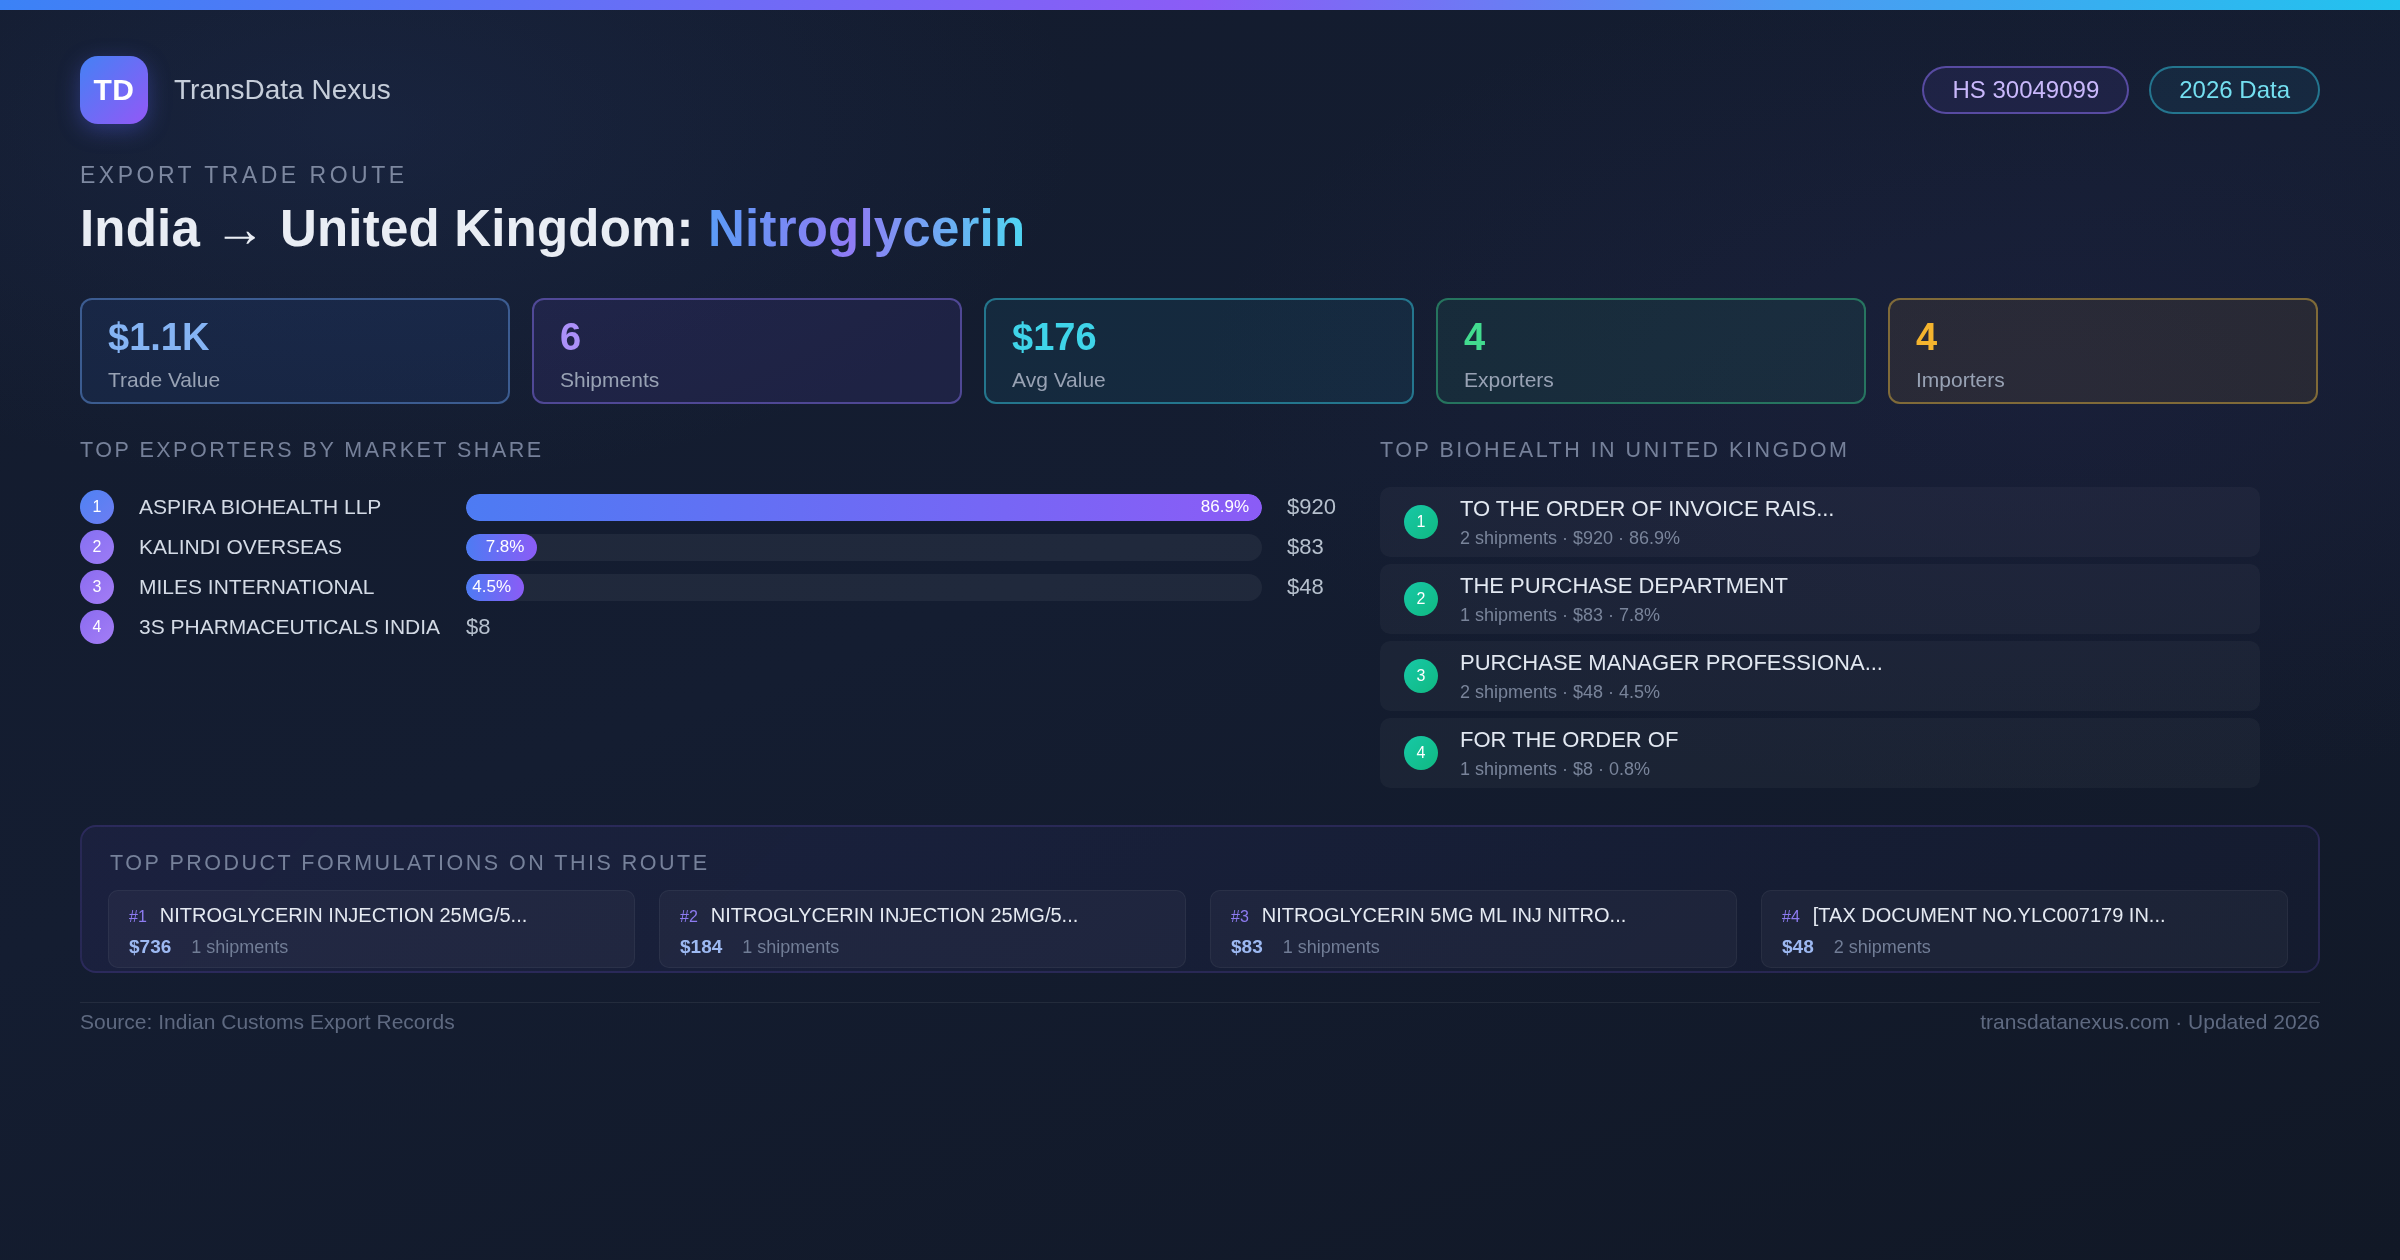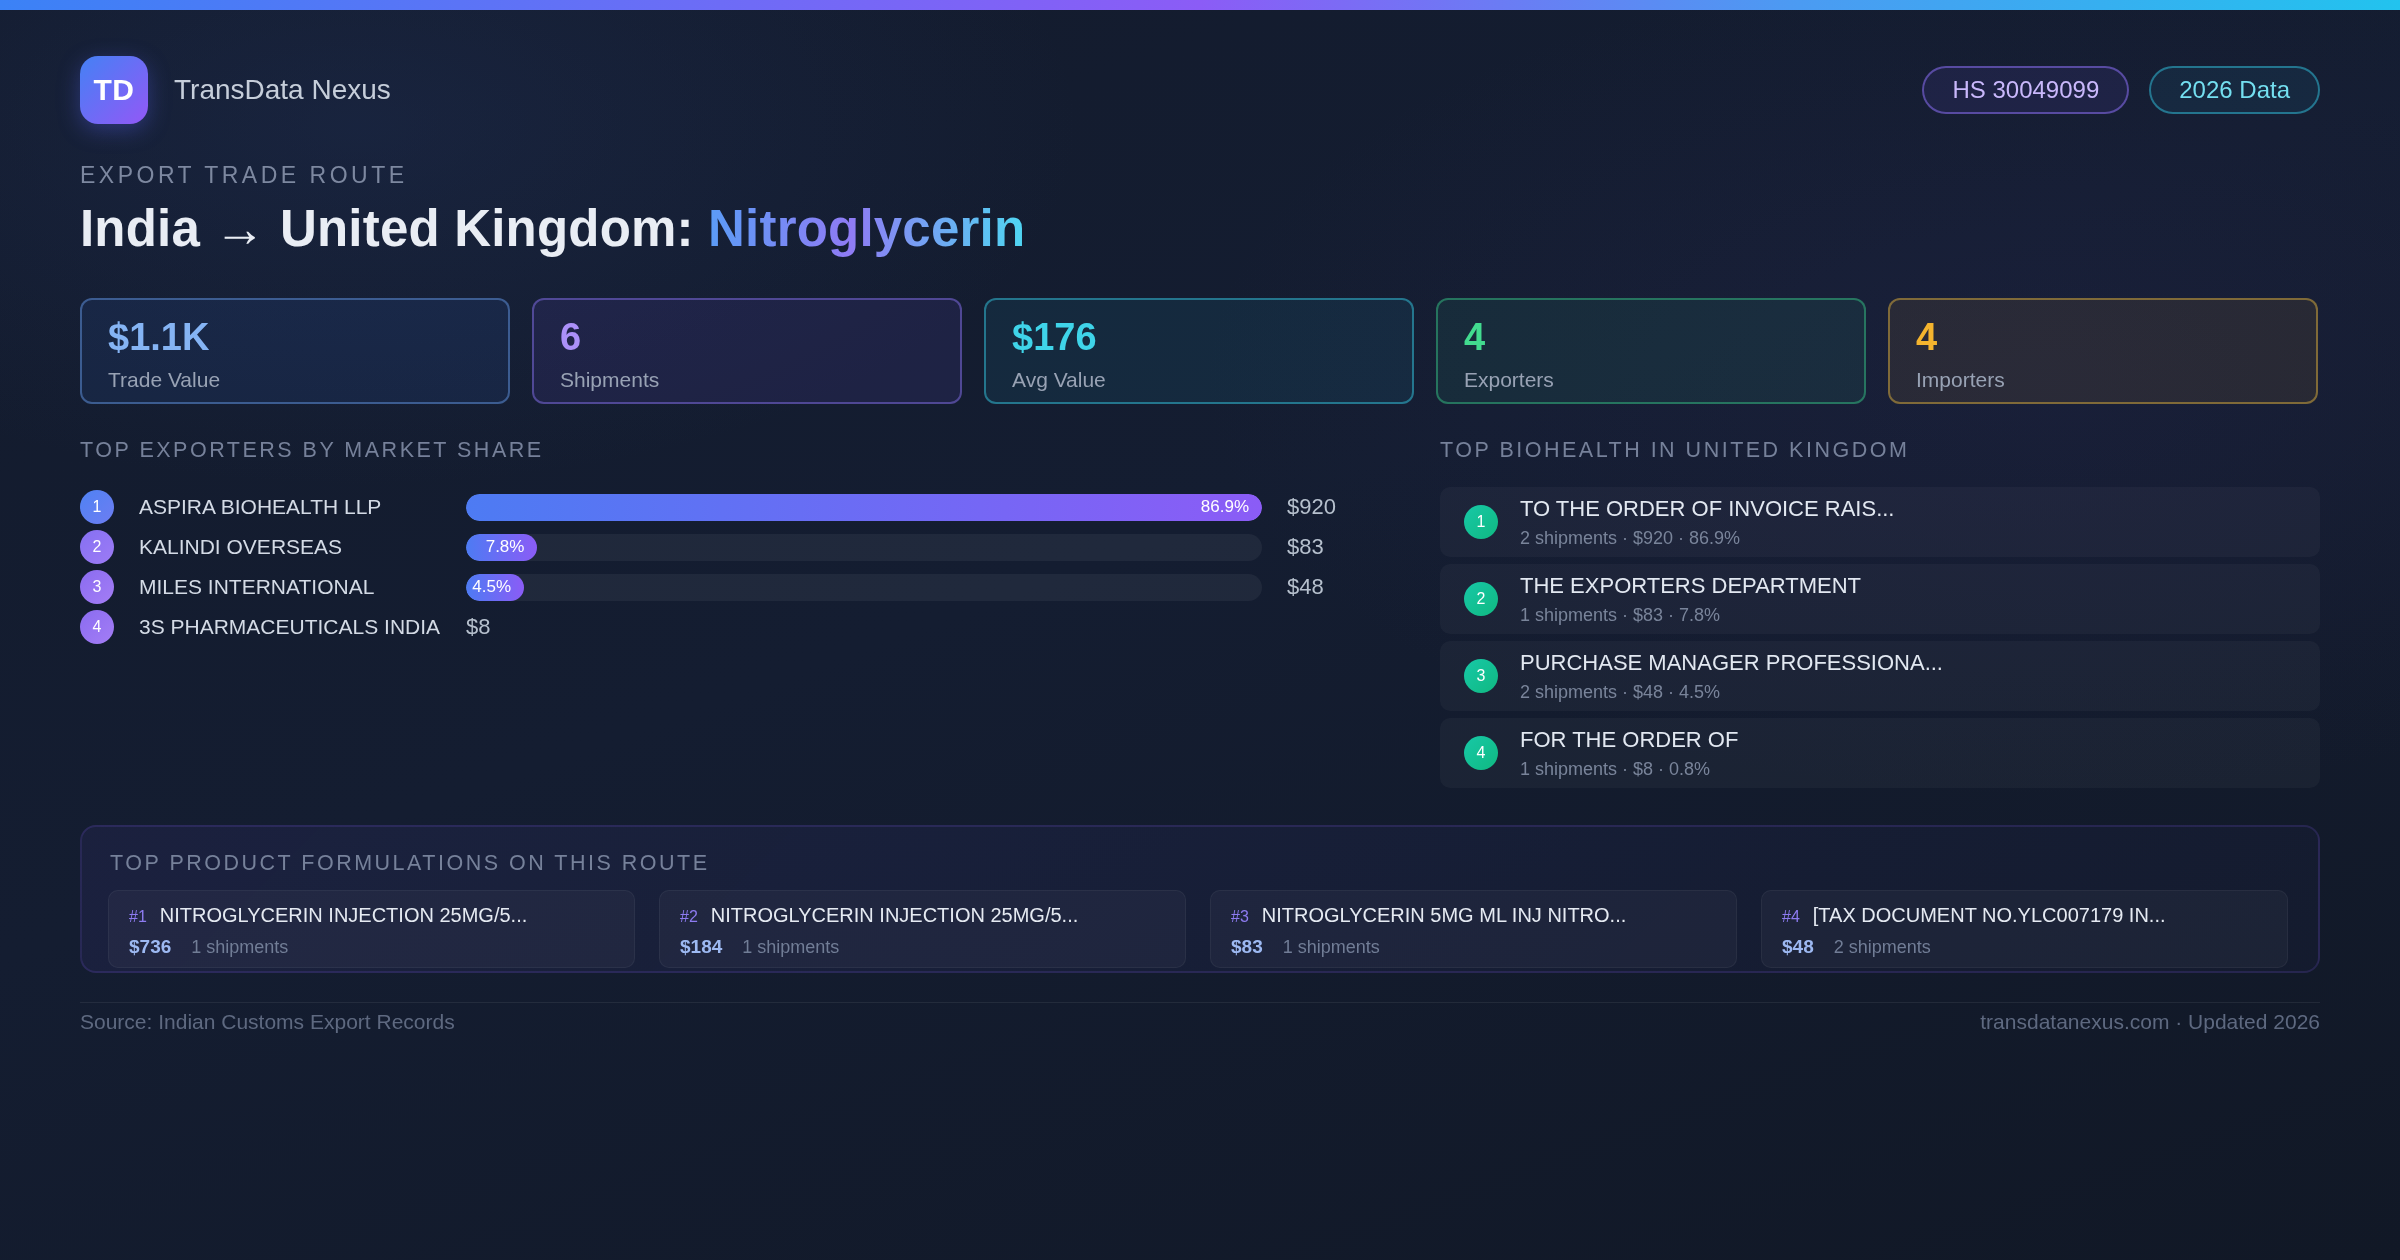--- a/index.html
+++ b/index.html
@@ -61,21 +61,21 @@
   .theme-purple { background: rgba(124,92,246,0.10);  border-color: rgba(130,110,230,0.50); }
   .theme-purple .stat-value { color: #ab90f8; }
   .theme-cyan   { background: rgba(34,200,230,0.08);  border-color: rgba(50,180,205,0.55); }
   .theme-cyan .stat-value   { color: #3fd4e9; }
   .theme-green  { background: rgba(52,211,153,0.08);  border-color: rgba(52,190,130,0.50); }
   .theme-green .stat-value  { color: #42db8f; }
   .theme-amber  { background: rgba(245,180,45,0.08);  border-color: rgba(200,160,60,0.55); }
   .theme-amber .stat-value  { color: #f4b42e; }
 
   
-  .columns { margin-top: 34px; display: flex; gap: 60px; }
+  .columns { margin-top: 34px; display: flex; }
   .col-left { width: 1300px; }
   .col-right { width: 880px; }
   .section-heading { font-size: 21.5px; letter-spacing: 2.5px; color: #76819a; margin-bottom: 24px; }
 
   
   .exporter-row {
     display: grid; grid-template-columns: 34px 302px 796px auto;
     column-gap: 25px; align-items: center; height: 40px; cursor: default;
   }
   .rank-badge {
@@ -239,21 +239,21 @@
           <div class="importer-card">
               <div class="importer-badge">1</div>
               <div>
                 <div class="importer-name">TO THE ORDER OF INVOICE RAIS...</div>
                 <div class="importer-meta">2 shipments · $920 · 86.9%</div>
               </div>
             </div>
             <div class="importer-card">
               <div class="importer-badge">2</div>
               <div>
-                <div class="importer-name">THE EXPORTERS DEPARTMENT</div>
+                <div class="importer-name">THE PURCHASE DEPARTMENT</div>
                 <div class="importer-meta">1 shipments · $83 · 7.8%</div>
               </div>
             </div>
             <div class="importer-card">
               <div class="importer-badge">3</div>
               <div>
                 <div class="importer-name">PURCHASE MANAGER PROFESSIONA...</div>
                 <div class="importer-meta">2 shipments · $48 · 4.5%</div>
               </div>
             </div>

